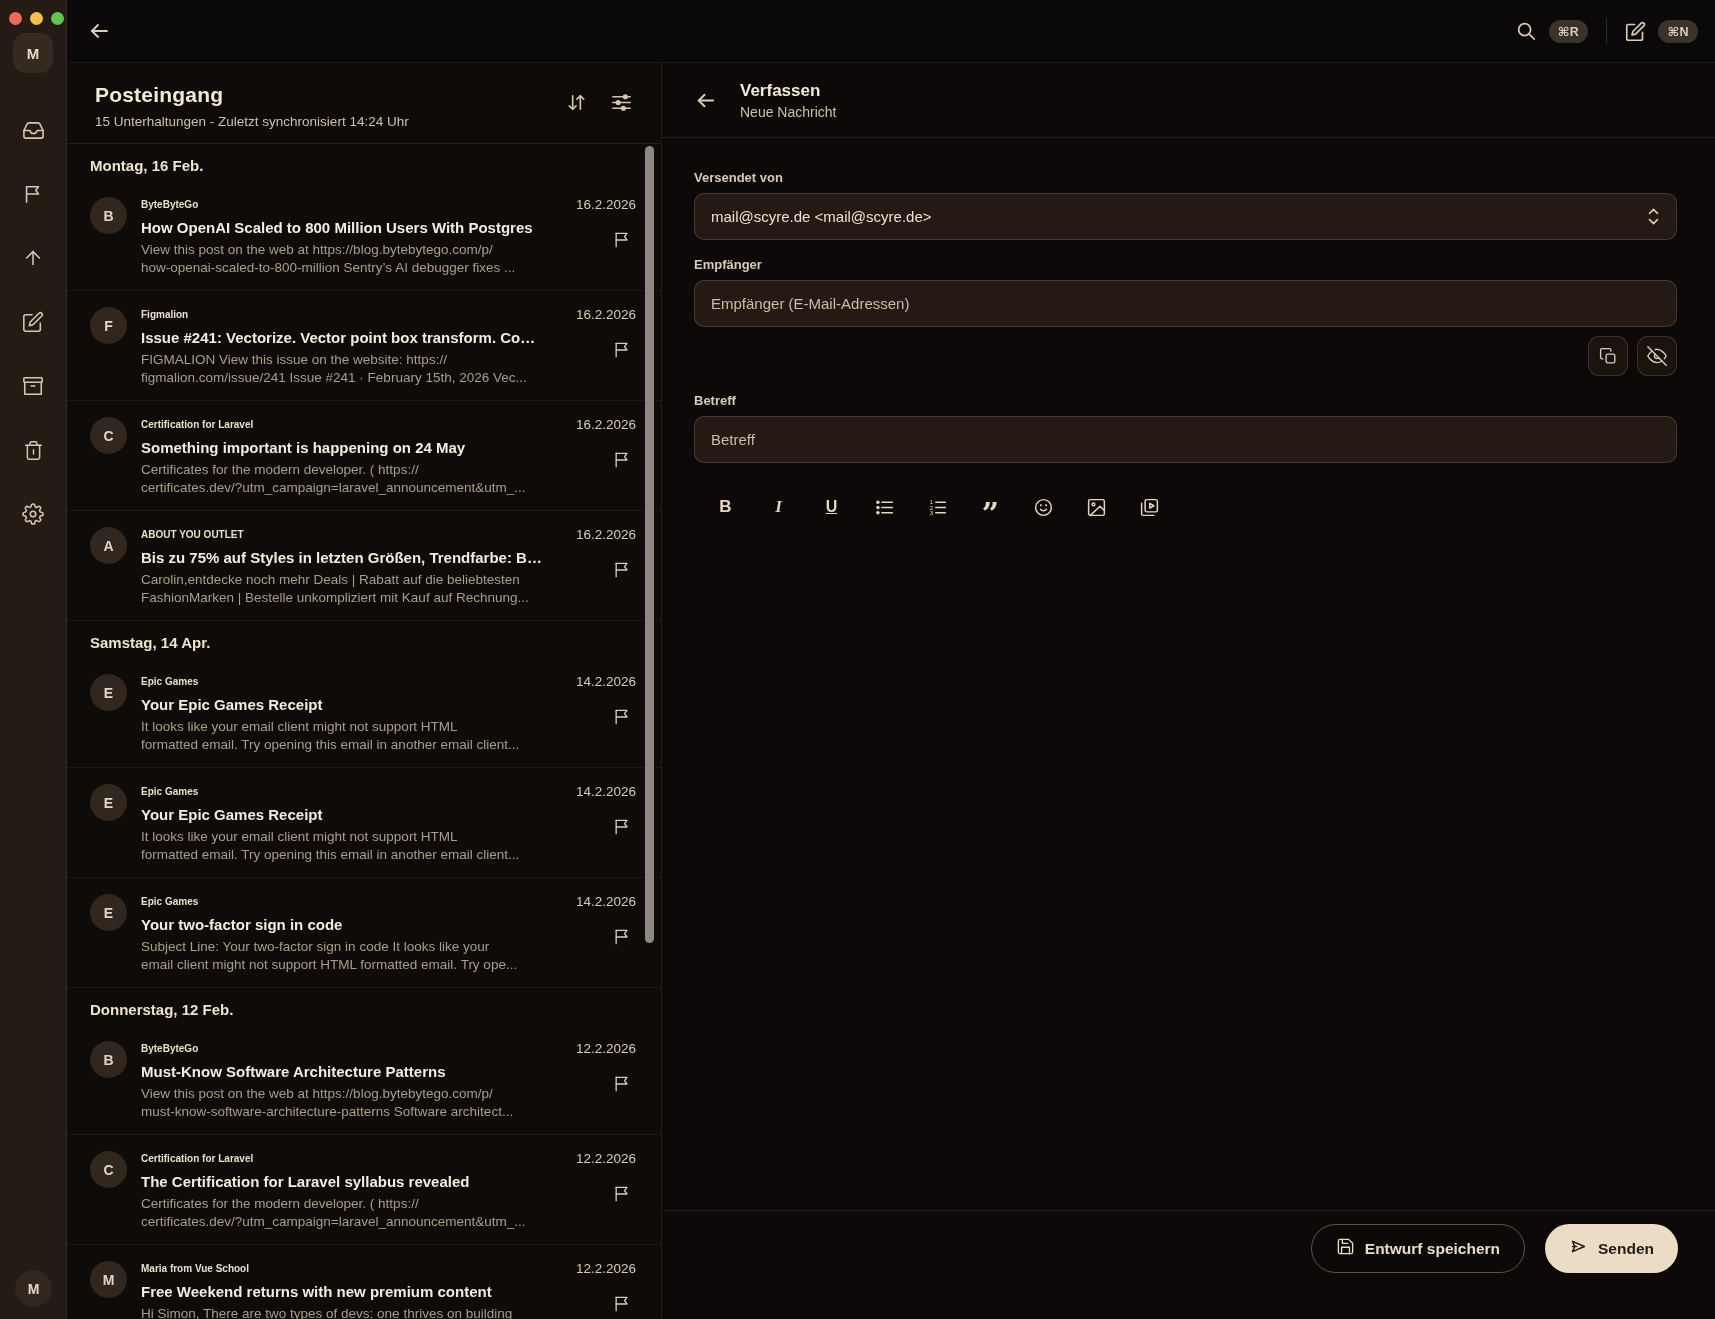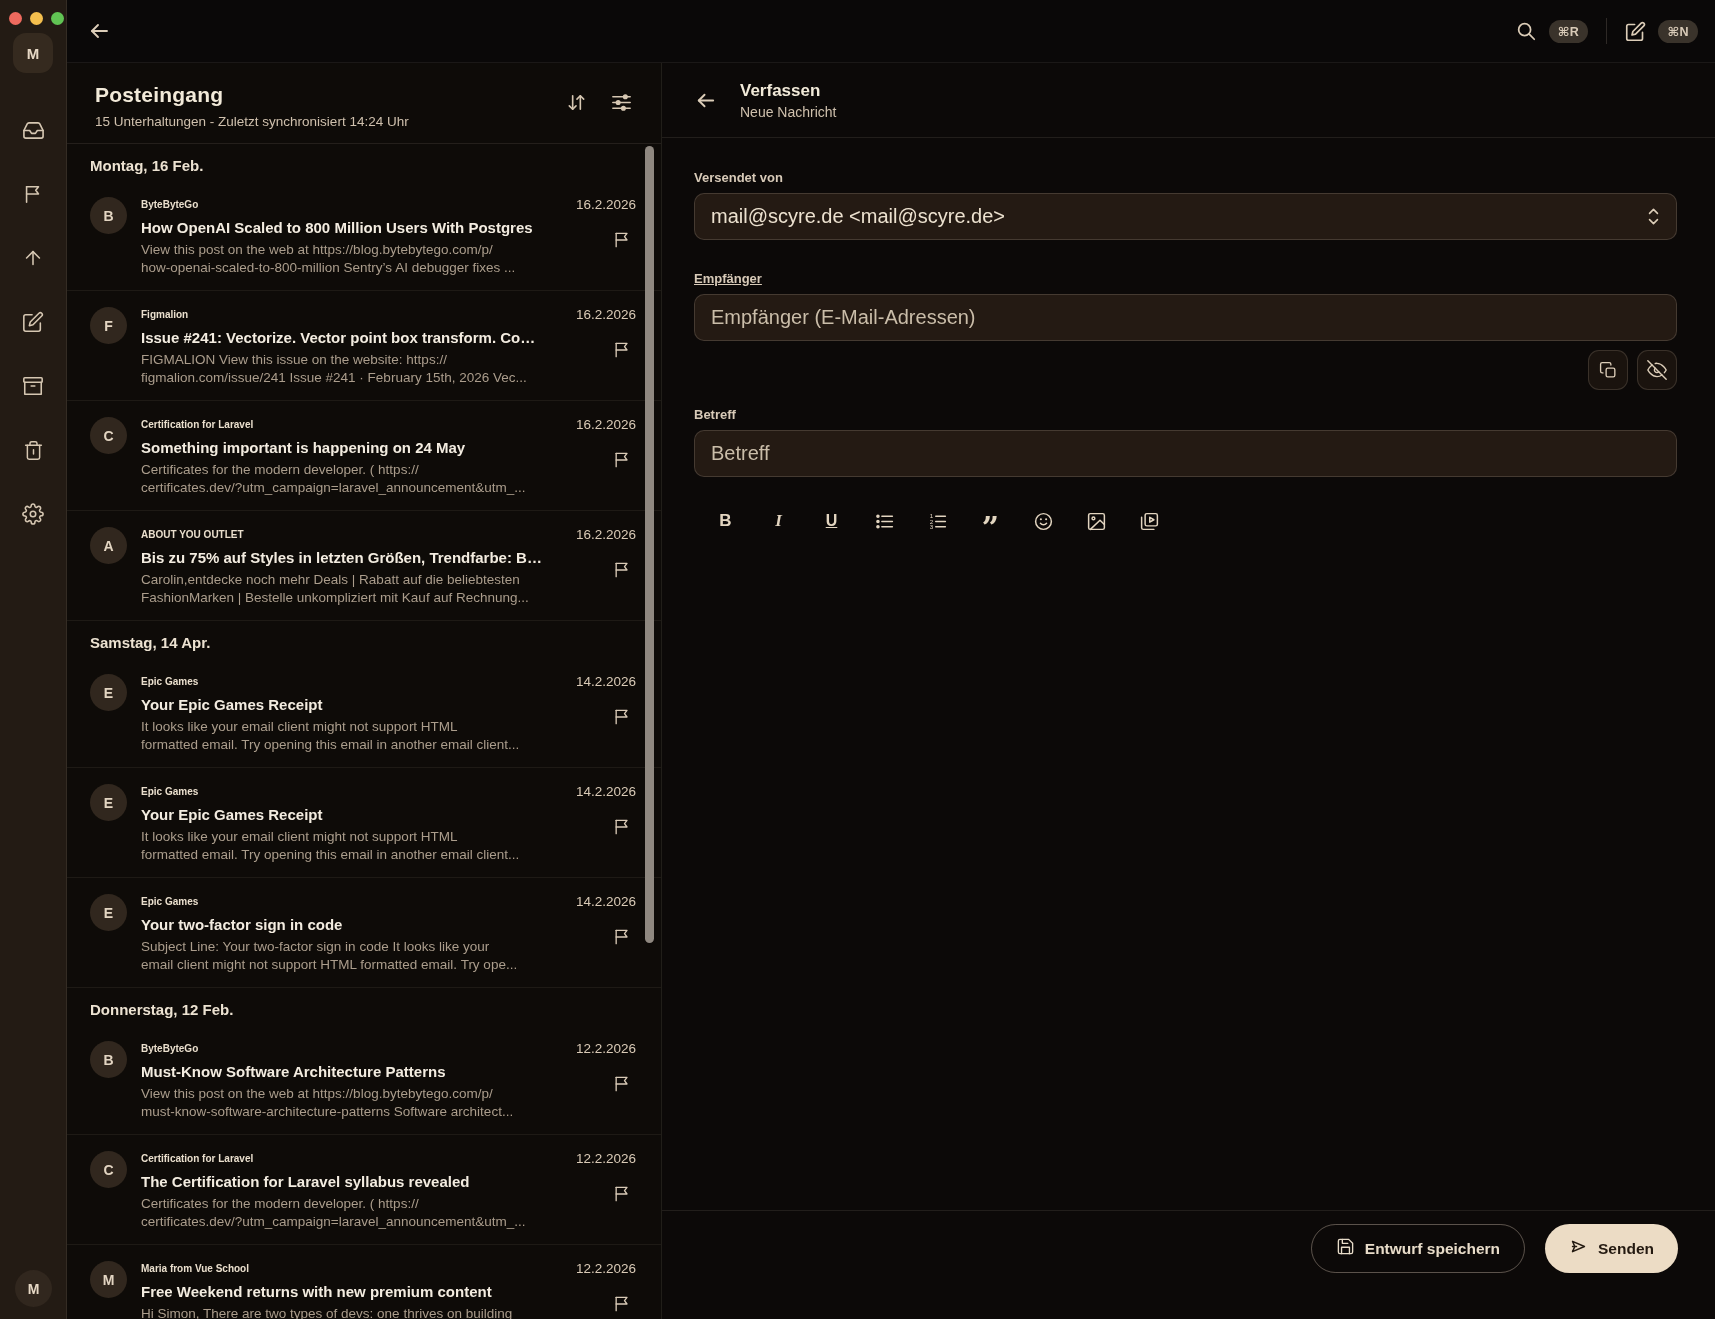--- a/index.html
+++ b/index.html
@@ -66,28 +66,28 @@
   .compose-header{height:74px;flex:0 0 74px;display:flex;align-items:center;padding:0 0 0 32px;
                   border-bottom:1px solid rgba(235,220,200,.10);}
   .compose-header svg{stroke:#dccdb8;fill:none;stroke-width:2;stroke-linecap:round;stroke-linejoin:round;}
   .ch-text{margin-left:23px;}
   .ch-title{font-size:17px;font-weight:bold;color:#f2ead9;}
   .ch-sub{font-size:14px;color:#cfc0ad;margin-top:3px;}
 
   .compose-form{padding:32px 38px 0 32px;display:flex;flex-direction:column;}
   .f-label{font-size:13px;font-weight:bold;color:#d8cab8;margin-bottom:8px;}
   .f-field{height:47px;background:#241a13;border:1px solid rgba(240,222,200,.17);border-radius:10px;
-           display:flex;align-items:center;padding:0 16px;font-size:20px;color:#ece1cf;box-sizing:border-box;}
+           display:flex;align-items:center;padding:0 16px;font-size:15px;color:#ece1cf;box-sizing:border-box;}
   select.f-field, input.f-field{width:100%;outline:none;font-family:inherit;}
   input.f-field{background:#241a13;}
   input.f-field::placeholder{color:#cabda9;opacity:1;}
   .select-wrap{position:relative;}
   .select-caret{position:absolute;right:14px;top:12px;pointer-events:none;}
   .select-caret svg{stroke:#dccdb8;fill:none;stroke-width:2;stroke-linecap:round;stroke-linejoin:round;}
-  .row-gap1{margin-top:31px;text-decoration:underline;} .row-gap2{margin-top:17px;}
+  .row-gap1{margin-top:17px;} .row-gap2{margin-top:17px;}
   .cc-row{display:flex;justify-content:flex-end;gap:9px;margin-top:9px;}
   .sq-btn{width:38px;height:38px;border-radius:11px;border:1px solid rgba(240,222,200,.15);background:#1a130e;
           display:flex;align-items:center;justify-content:center;cursor:pointer;}
   .sq-btn svg{stroke:#dccdb8;fill:none;stroke-width:1.7;stroke-linecap:round;stroke-linejoin:round;}
 
   .toolbar{display:flex;align-items:center;gap:18px;margin-top:26px;height:36px;padding-left:14px;}
   .t-btn{width:35px;height:35px;display:flex;align-items:center;justify-content:center;cursor:pointer;color:#e3d5c0;}
   .t-btn svg{stroke:#e3d5c0;fill:none;stroke-width:1.7;stroke-linecap:round;stroke-linejoin:round;}
   .t-bold{font-weight:bold;font-size:17px;}
   .t-italic{font-style:italic;font-weight:bold;font-size:17px;font-family:"Liberation Serif","DejaVu Serif",serif;}

